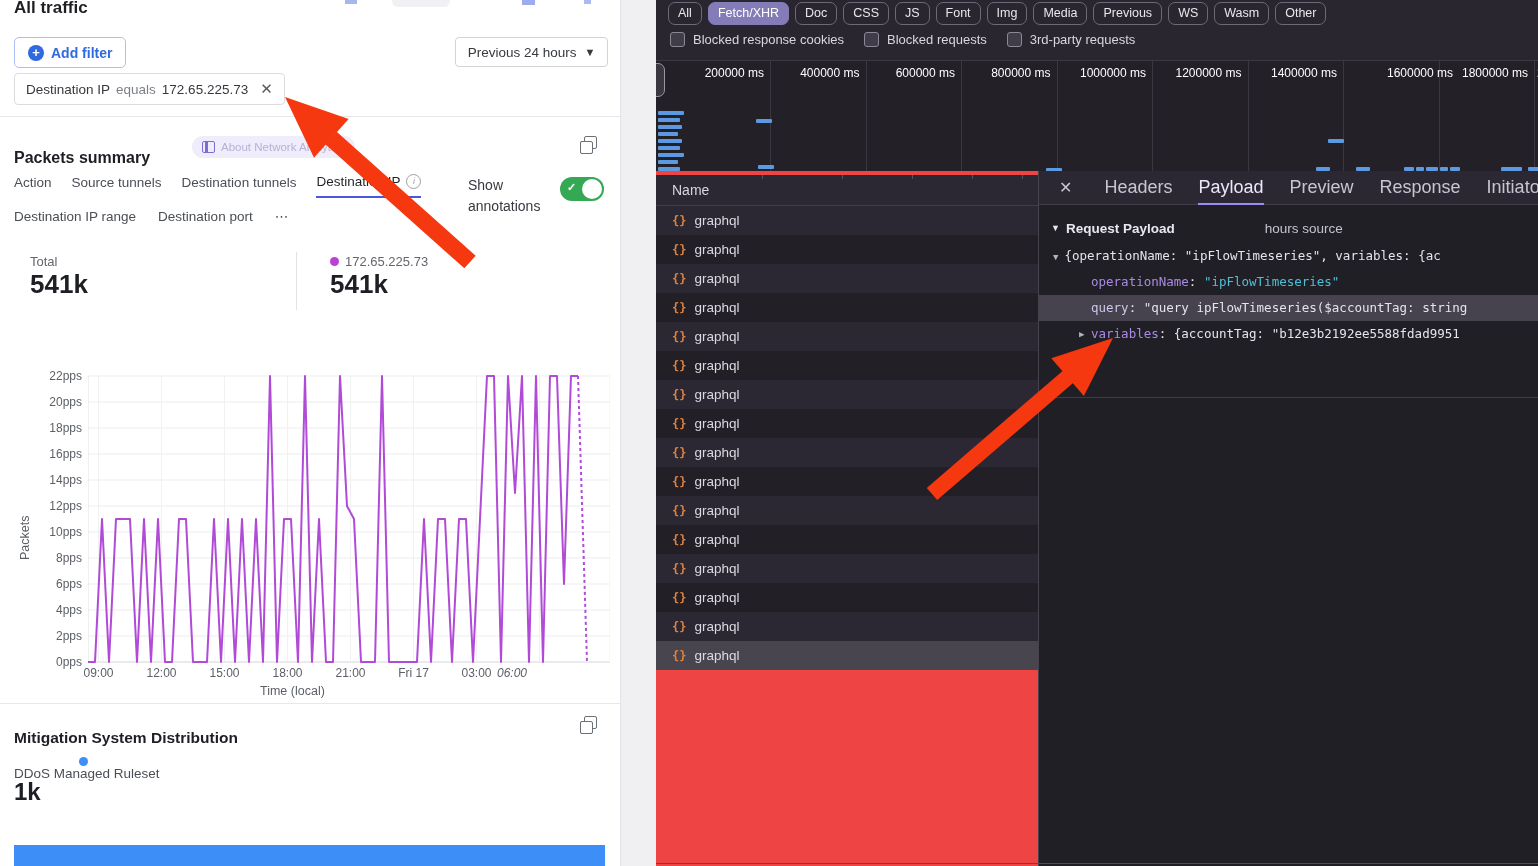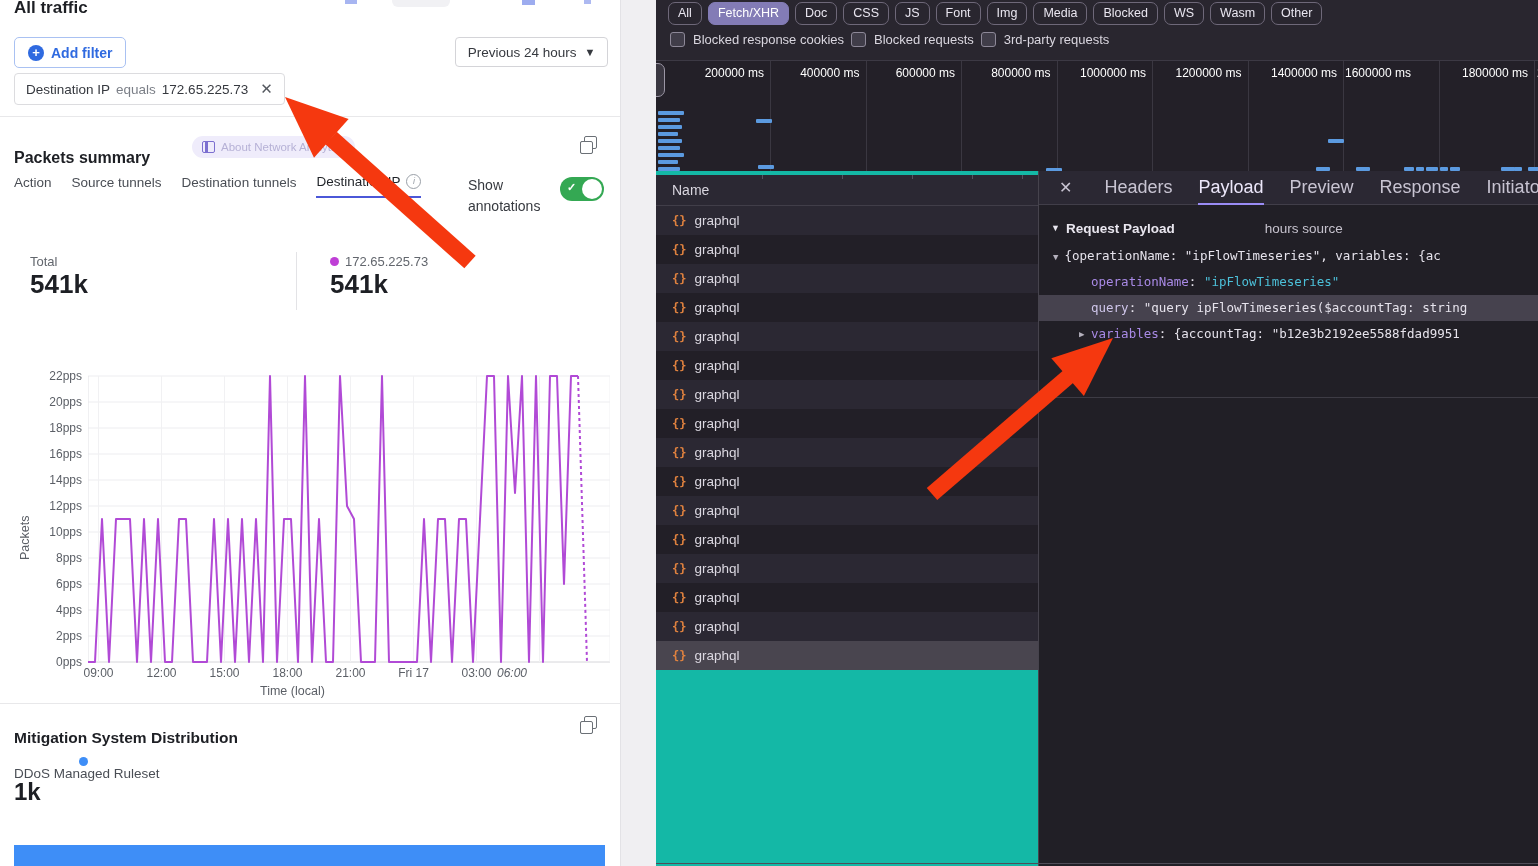--- a/index.html
+++ b/index.html
@@ -69,33 +69,33 @@
   #mit-legend{position:absolute;left:14px;top:757px;font-size:13.5px;color:#4a4e55;display:flex;align-items:center;flex-direction:column;}
   #mit-value{position:absolute;left:14px;top:778px;font-size:24px;font-weight:bold;color:#1d1f24;}
   #mit-bar{position:absolute;left:14px;top:845px;width:591px;height:21px;}
   
   #devtools{position:absolute;left:656px;top:0;width:882px;height:866px;background:#29262f;overflow:hidden;
     font-size:13px;color:#dbd8e2;}
   #pill-row{position:absolute;left:12px;top:2px;display:flex;gap:6px;}
   .pill{height:21px;line-height:21px;padding:0 9px;border:1.5px solid #6e6879;border-radius:7px;
     color:#e9e6f0;font-size:12.5px;cursor:pointer;white-space:nowrap;}
   .pill.active{background:#837cb6;border-color:#837cb6;color:#fff;}
-  #cb-row{position:absolute;left:14px;top:32px;display:flex;gap:7px;align-items:center;}
+  #cb-row{position:absolute;left:14px;top:32px;display:flex;gap:20px;align-items:center;}
   .cb-item{display:flex;align-items:center;gap:8px;cursor:pointer;}
   .cbox{width:13px;height:13px;background:#403d49;border:1.5px solid #8d8898;border-radius:3px;}
   .cb-label{font-size:13px;color:#d9d6df;}
   #timeline{position:absolute;left:0;top:60px;width:882px;height:110px;background:#232028;
     border-top:1px solid #3c3944;border-bottom:1px solid #413e49;}
   .tl-grid{position:absolute;top:0;width:1px;height:110px;background:#3a3741;}
   .tl-label{position:absolute;top:5px;font-size:12px;color:#ffffff;}
   .tl-mark{position:absolute;height:4px;border-radius:1px;background:#5b9ae0;}
   #tl-grip{position:absolute;left:-7px;top:2px;width:14px;height:32px;border-radius:7px;
     background:#3a3741;border:1.5px solid #9b96a5;}
   
-  #name-pane{position:absolute;left:0;top:171px;width:382px;height:695px;background:#14b8a6;}
+  #name-pane{position:absolute;left:0;top:171px;width:382px;height:695px;background:#ef4444;}
   #name-header{position:absolute;left:0;top:4px;width:382px;height:30px;background:#2b2833;
     border-bottom:1px solid #413e49;line-height:30px;}
   #name-header span{margin-left:16px;font-size:14px;color:#d9d6df;}
   .colmark{position:absolute;top:0;width:1px;height:4px;background:#55525e;}
   #req-rows{position:absolute;left:0;top:35px;width:382px;}
   .req-row{height:29px;display:flex;align-items:center;gap:8px;padding-left:16px;cursor:pointer;}
   .req-row:nth-child(odd){background:#2b2833;}
   .req-row:nth-child(even){background:#221f27;}
   .req-row.selected{background:#49454f;}
   .braces{font-family:"DejaVu Sans Mono",monospace;font-weight:bold;color:#e0823f;font-size:12px;}
@@ -171,20 +171,31 @@
         </div>
         <div class="lp-tab">
           <span>Source tunnels</span>
         </div>
         <div class="lp-tab">
           <span>Destination tunnels</span>
         </div>
         <div class="lp-tab active">
           <span>Destination IP</span>
           <span class="info-ic">i</span>
+        </div>
+      </div>
+    <div id="tabs-row2">
+        <div class="lp-tab">
+          <span>Destination IP range</span>
+        </div>
+        <div class="lp-tab">
+          <span>Destination port</span>
+        </div>
+        <div class="lp-tab">
+          <span>⋯</span>
         </div>
       </div>
 
     <div id="show-annot">Show annotations</div>
     <div id="annot-toggle">
       <span class="chk">✓</span>
       <span class="knob"></span>
     </div>
 
     <div id="stat1">
@@ -267,21 +278,21 @@
   <section id="devtools">
     <div id="pill-row">
         <div class="pill">All</div>
         <div class="pill active">Fetch/XHR</div>
         <div class="pill">Doc</div>
         <div class="pill">CSS</div>
         <div class="pill">JS</div>
         <div class="pill">Font</div>
         <div class="pill">Img</div>
         <div class="pill">Media</div>
-        <div class="pill">Blocked</div>
+        <div class="pill">Previous</div>
         <div class="pill">WS</div>
         <div class="pill">Wasm</div>
         <div class="pill">Other</div>
       </div>
     <div id="cb-row">
         <div class="cb-item">
           <span class="cbox"></span>
           <span class="cb-label">Blocked response cookies</span>
         </div>
         <div class="cb-item">
@@ -305,21 +316,21 @@
         <div class="tl-grid" style="left: 687px;"></div>
         <div class="tl-grid" style="left: 782.5px;"></div>
         <div class="tl-grid" style="left: 878px;"></div>
         <div class="tl-label" style="left: 22px; width: 86px; text-align: right;">200000 ms</div>
         <div class="tl-label" style="left: 117.5px; width: 86px; text-align: right;">400000 ms</div>
         <div class="tl-label" style="left: 213px; width: 86px; text-align: right;">600000 ms</div>
         <div class="tl-label" style="left: 308.5px; width: 86px; text-align: right;">800000 ms</div>
         <div class="tl-label" style="left: 404px; width: 86px; text-align: right;">1000000 ms</div>
         <div class="tl-label" style="left: 499.5px; width: 86px; text-align: right;">1200000 ms</div>
         <div class="tl-label" style="left: 595px; width: 86px; text-align: right;">1400000 ms</div>
-        <div class="tl-label" style="left: 689px; width: 86px; text-align: left;">1600000 ms</div>
+        <div class="tl-label" style="left: 721px; width: 86px; text-align: center;">1600000 ms</div>
         <div class="tl-label" style="left: 786px; width: 86px; text-align: right;">1800000 ms</div>
         <div class="tl-label" style="left: 881px;">2</div>
         <div class="tl-mark" style="left: 2px; top: 50px; width: 26px;"></div>
         <div class="tl-mark" style="left: 2px; top: 57px; width: 22px;"></div>
         <div class="tl-mark" style="left: 2px; top: 64px; width: 24px;"></div>
         <div class="tl-mark" style="left: 2px; top: 71px; width: 20px;"></div>
         <div class="tl-mark" style="left: 2px; top: 78px; width: 24px;"></div>
         <div class="tl-mark" style="left: 2px; top: 85px; width: 22px;"></div>
         <div class="tl-mark" style="left: 2px; top: 92px; width: 26px;"></div>
         <div class="tl-mark" style="left: 2px; top: 99px; width: 20px;"></div>

